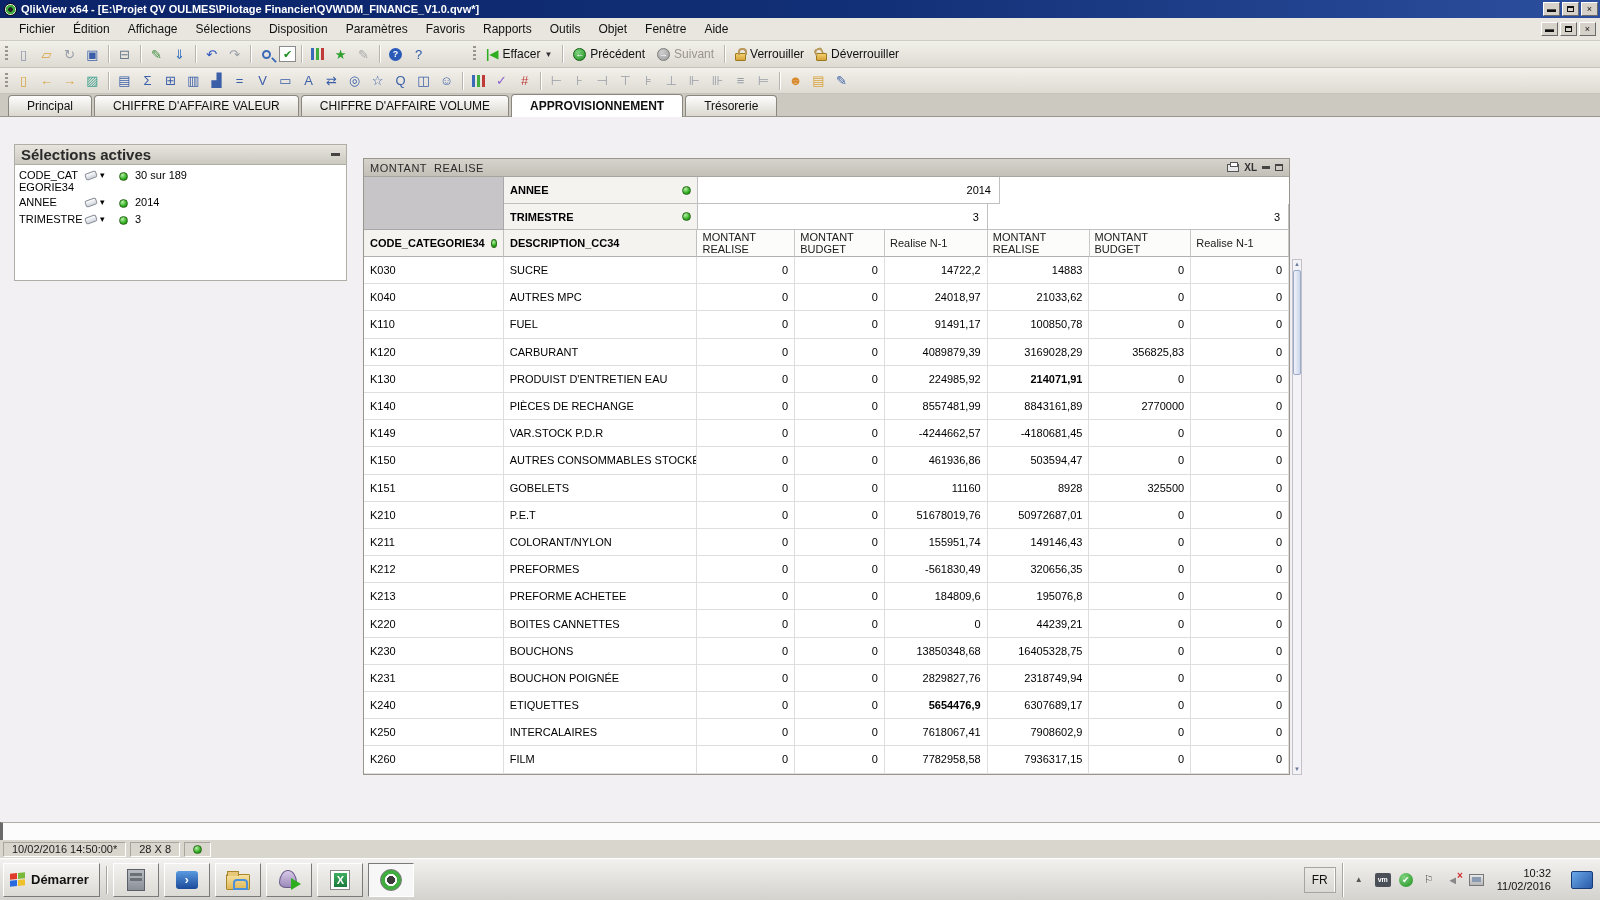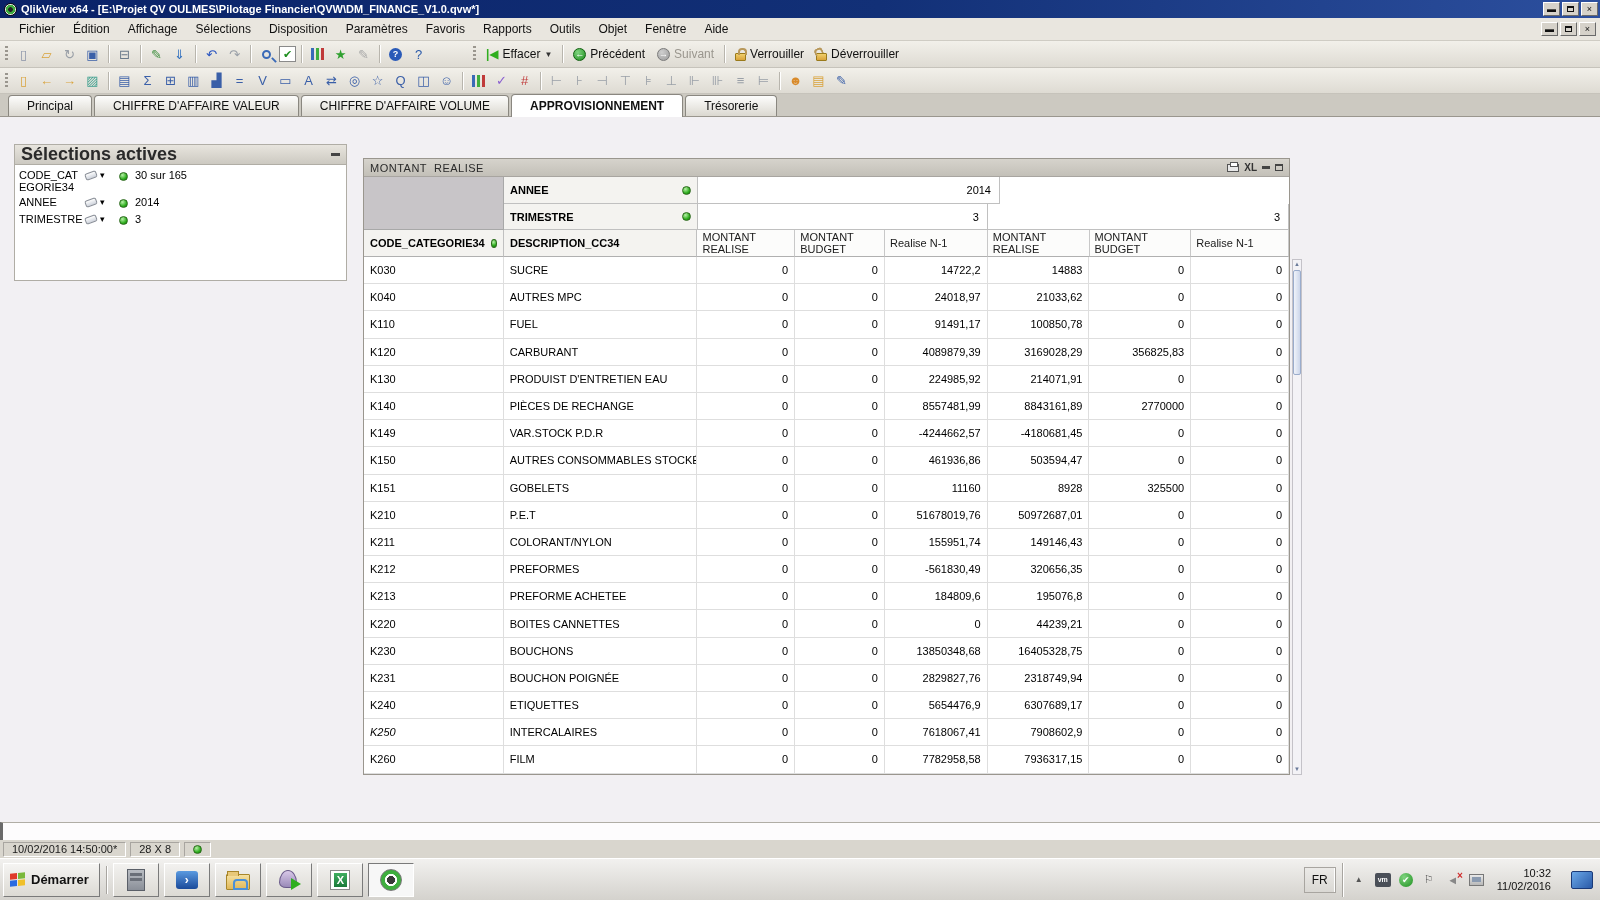--- a/index.html
+++ b/index.html
@@ -64,21 +64,21 @@
   .tab.active{background:#fff;font-weight:bold;height:23px;z-index:2;margin-bottom:-1px;}
 
   
   .sheet{position:absolute;left:0;top:117px;width:1600px;height:705px;background:#f2f0f3;}
 
   
   .selbox{position:absolute;left:14px;top:27px;width:333px;height:137px;background:#fff;
     border:1px solid #b0ada5;}
   .selbox-head{height:20px;background:linear-gradient(#e8e5de,#ccc9c1);display:flex;align-items:center;
     padding:0 6px;border-bottom:1px solid #b0ada5;}
-  .selbox-title{font-weight:bold;font-size:18px;color:#2a2a2a;flex:1;}
+  .selbox-title{font-weight:bold;font-size:15px;color:#2a2a2a;flex:1;}
   .min-glyph{width:9px;height:3px;background:#444;}
   .sel-rows{padding:3px 4px;}
   .sel-row{display:flex;align-items:flex-start;margin-bottom:2px;}
   .sel-field{width:66px;word-break:break-all;line-height:12px;padding-top:1px;}
   .sel-tools{width:34px;display:flex;align-items:center;gap:3px;padding-top:2px;}
   .eraser{width:12px;height:7px;background:linear-gradient(#fdfdfd,#cfd4dd);border:1px solid #8a8f98;
     border-radius:2px;transform:rotate(-20deg);}
   .sel-led{width:16px;padding-top:3px;}
   .led{display:inline-block;width:9px;height:9px;border-radius:50%;
     background:radial-gradient(circle at 35% 30%,#b8f0a8,#2fae1f 60%,#0f7a0a);border:1px solid #2a6a1a;}
@@ -338,21 +338,21 @@
         <span class="min-glyph"></span>
       </div>
       <div class="sel-rows" id="sel-rows">
           <div class="sel-row">
             <span class="sel-field">CODE_CATEGORIE34</span>
             <span class="sel-tools">
               <span class="eraser"></span>
               <span style="font-size: 9px;">▾</span>
             </span>
             <span class="sel-led"><span class="led"></span></span>
-            <span class="sel-value">30 sur 165</span>
+            <span class="sel-value">30 sur 189</span>
           </div>
           <div class="sel-row">
             <span class="sel-field">ANNEE</span>
             <span class="sel-tools">
               <span class="eraser"></span>
               <span style="font-size: 9px;">▾</span>
             </span>
             <span class="sel-led"><span class="led"></span></span>
             <span class="sel-value">2014</span>
           </div>
@@ -449,21 +449,21 @@
             <div class="pcell num" style="width: 102px;">3169028,29</div>
             <div class="pcell num" style="width: 102px;">356825,83</div>
             <div class="pcell num" style="width: 98px;">0</div>
           </div>
           <div class="prow">
             <div class="pcell" style="width: 140px;">K130</div>
             <div class="pcell" style="width: 194px;">PRODUIST D'ENTRETIEN EAU</div>
             <div class="pcell num" style="width: 98px;">0</div>
             <div class="pcell num" style="width: 90px;">0</div>
             <div class="pcell num" style="width: 103px;">224985,92</div>
-            <div class="pcell num" style="width: 102px;">214071,91</div>
+            <div class="pcell num" style="width: 102px; font-weight: bold;">214071,91</div>
             <div class="pcell num" style="width: 102px;">0</div>
             <div class="pcell num" style="width: 98px;">0</div>
           </div>
           <div class="prow">
             <div class="pcell" style="width: 140px;">K140</div>
             <div class="pcell" style="width: 194px;">PIÈCES DE RECHANGE</div>
             <div class="pcell num" style="width: 98px;">0</div>
             <div class="pcell num" style="width: 90px;">0</div>
             <div class="pcell num" style="width: 103px;">8557481,99</div>
             <div class="pcell num" style="width: 102px;">8843161,89</div>
@@ -568,27 +568,27 @@
             <div class="pcell num" style="width: 103px;">2829827,76</div>
             <div class="pcell num" style="width: 102px;">2318749,94</div>
             <div class="pcell num" style="width: 102px;">0</div>
             <div class="pcell num" style="width: 98px;">0</div>
           </div>
           <div class="prow">
             <div class="pcell" style="width: 140px;">K240</div>
             <div class="pcell" style="width: 194px;">ETIQUETTES</div>
             <div class="pcell num" style="width: 98px;">0</div>
             <div class="pcell num" style="width: 90px;">0</div>
-            <div class="pcell num" style="width: 103px;">5654476,9</div>
+            <div class="pcell num" style="width: 103px; font-weight: bold;">5654476,9</div>
             <div class="pcell num" style="width: 102px;">6307689,17</div>
             <div class="pcell num" style="width: 102px;">0</div>
             <div class="pcell num" style="width: 98px;">0</div>
           </div>
           <div class="prow">
-            <div class="pcell" style="width: 140px; font-style: italic;">K250</div>
+            <div class="pcell" style="width: 140px;">K250</div>
             <div class="pcell" style="width: 194px;">INTERCALAIRES</div>
             <div class="pcell num" style="width: 98px;">0</div>
             <div class="pcell num" style="width: 90px;">0</div>
             <div class="pcell num" style="width: 103px;">7618067,41</div>
             <div class="pcell num" style="width: 102px;">7908602,9</div>
             <div class="pcell num" style="width: 102px;">0</div>
             <div class="pcell num" style="width: 98px;">0</div>
           </div>
           <div class="prow">
             <div class="pcell" style="width: 140px;">K260</div>

